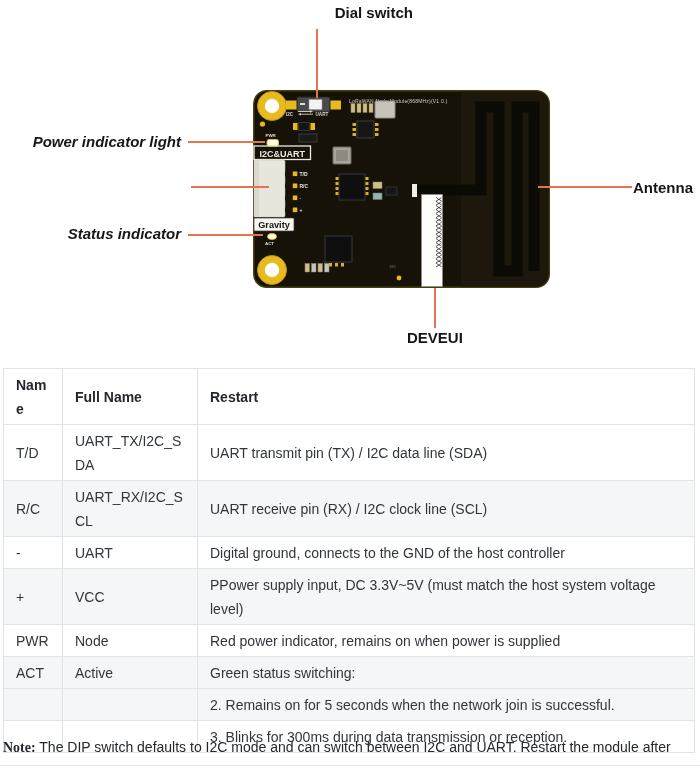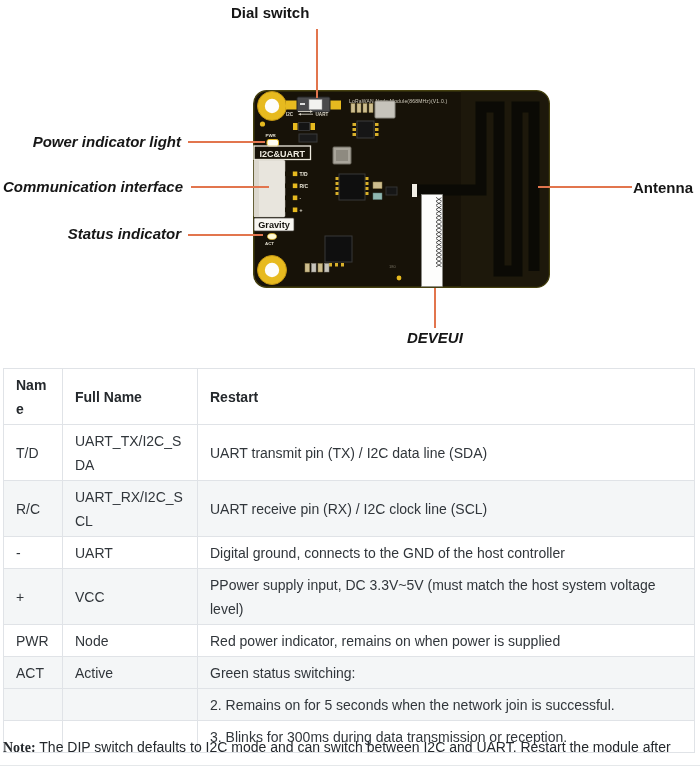--- a/index.html
+++ b/index.html
@@ -153,36 +153,35 @@
         <circle cx="146" cy="188" r="2.4" fill="#e7ba1f"></circle>
       </g>
       <text x="136" y="178" font-size="4" fill="#756f60">180</text>
 
       <g>
         <rect x="168.5" y="104.5" width="21" height="92" fill="#fdfdfc" stroke="#8a8a86" stroke-width="0.6"></rect>
         <text class="mono" transform="translate(183 107) rotate(90)" font-size="7.5" letter-spacing="-0.4" fill="#1c1c1c">XXXXXXXXXXXXXXXXX</text>
       </g>
     </svg>
 
-    <div class="callout" style="left:231px; top:4px; width:182px; text-align:left;">Dial switch</div>
+    <div class="callout" style="left:231px; top:4px; width:182px; text-align:right;">Dial switch</div>
     <div class="lead" style="left:316px; top:29px; width:2px; height:69px;"></div>
 
     <div class="callout right-align" style="left:0; top:133px; width:181px;">Power indicator light</div>
     <div class="lead" style="left:188px; top:141px; width:77px; height:2px;"></div>
 
-    <div class="callout right-align" style="left:0; top:178px; width:183px;">Communication interface</div>
     <div class="lead" style="left:191px; top:186px; width:78px; height:2px;"></div>
 
     <div class="callout right-align" style="left:0; top:225px; width:181px;">Status indicator</div>
     <div class="lead" style="left:188px; top:234px; width:75px; height:2px;"></div>
 
     <div class="callout" style="left:633px; top:179px;text-align:center;">Antenna</div>
     <div class="lead" style="left:538px; top:186px; width:94px; height:2px;"></div>
 
-    <div class="callout" style="left:407px; top:329px;font-style:italic;">DEVEUI</div>
+    <div class="callout" style="left:407px; top:329px;">DEVEUI</div>
     <div class="lead" style="left:434px; top:288px; width:2px; height:40px;"></div>
   </div>
 
   <table class="pin-table">
     <colgroup>
         <col class="c1">
         <col class="c2">
         <col>
       </colgroup>
     <thead>

